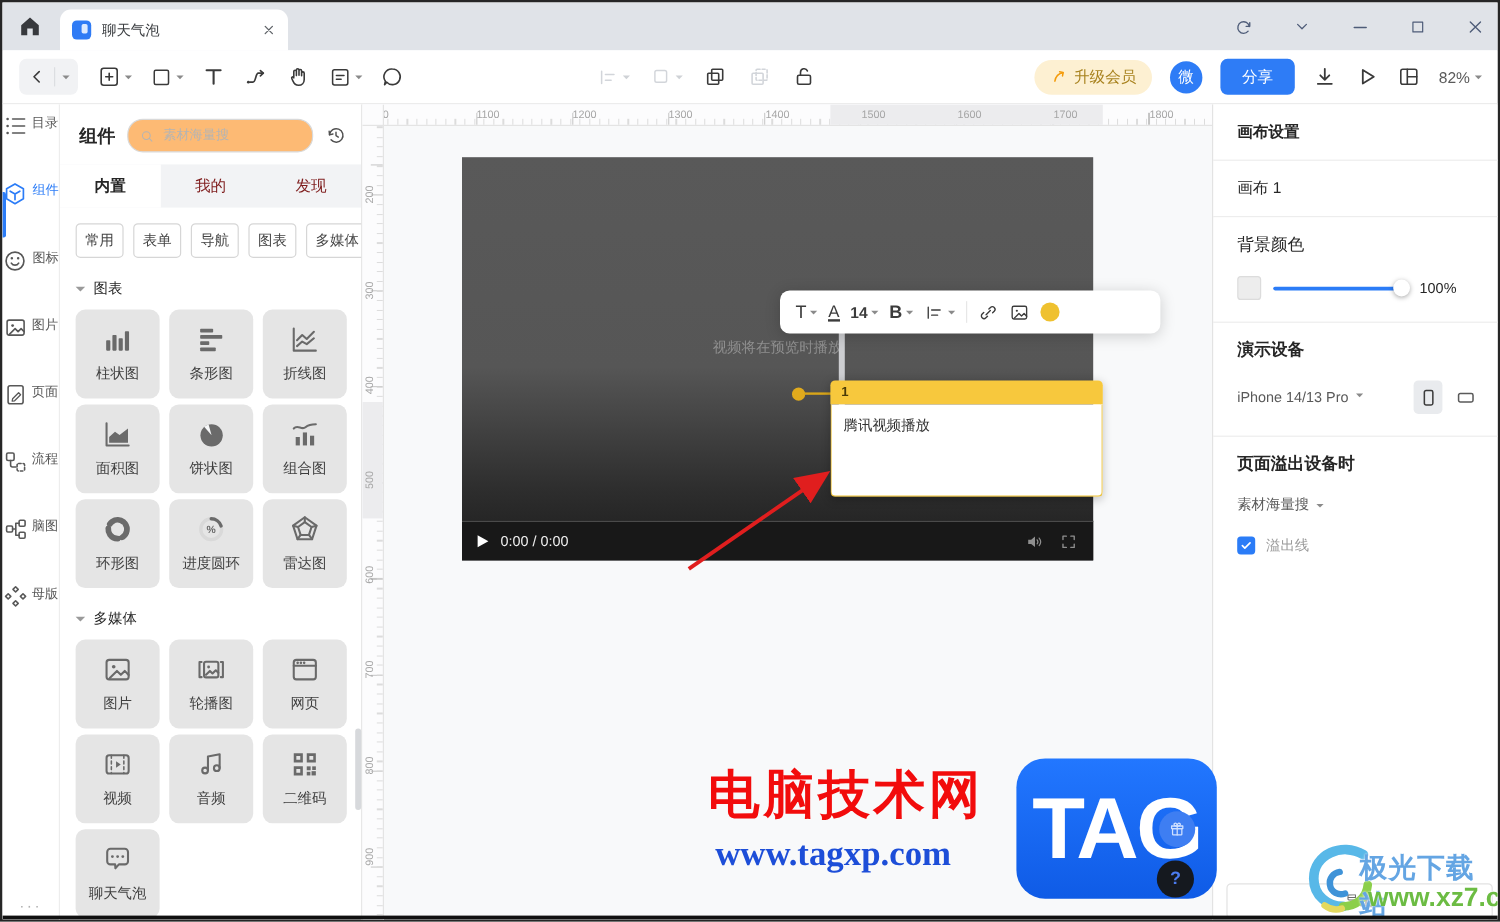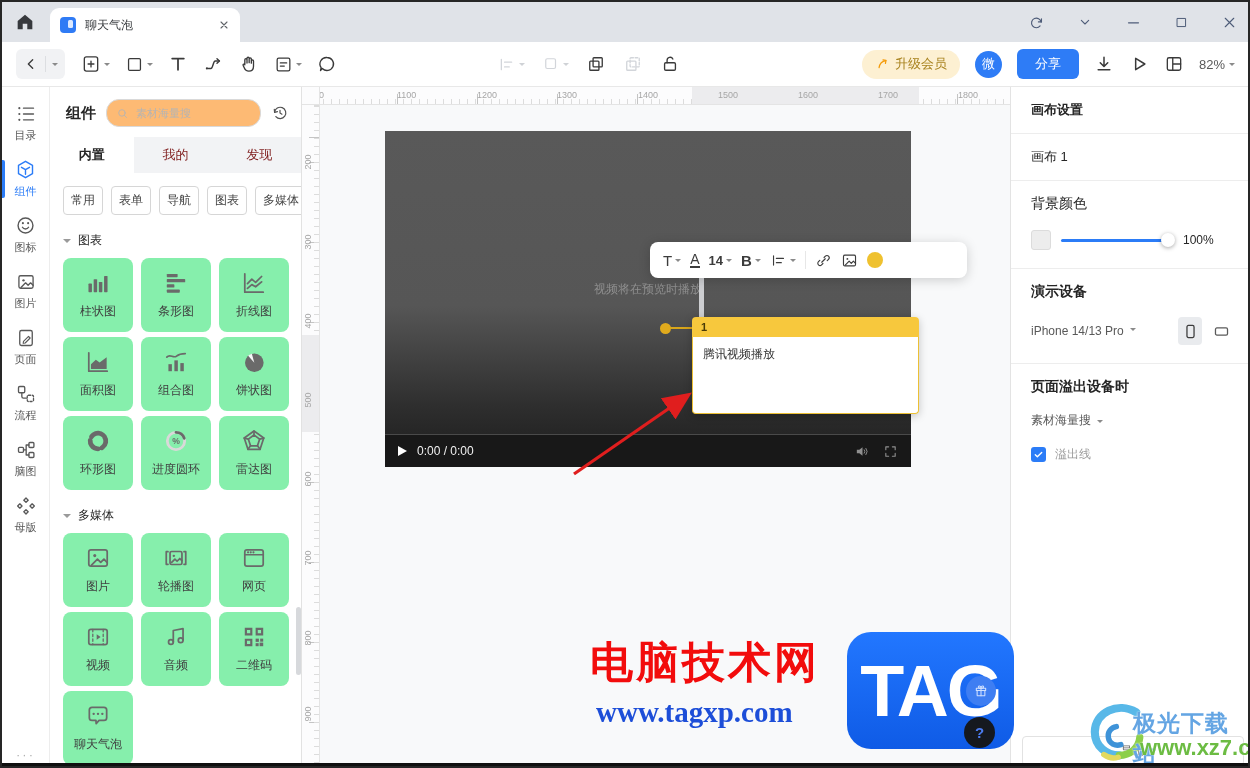--- a/index.html
+++ b/index.html
@@ -27,21 +27,21 @@
   .tmid{display:flex;align-items:center;gap:17px;margin-left:160px;}
   .dis{color:#d2d5da;}
   .tright{margin-left:auto;display:flex;align-items:center;gap:15px;margin-right:13px;}
   .upgrade-pill{display:flex;align-items:center;gap:5px;background:#fdf0d2;border-radius:15px;height:29px;padding:0 13px;color:#a8821e;font-size:13px;}
   .wechat-circle{width:27px;height:27px;border-radius:50%;background:#2e7cf6;color:#fff;font-size:13px;display:flex;align-items:center;justify-content:center;}
   .share-btn{background:#2e7cf6;color:#fff;font-size:13px;border-radius:6px;height:30px;padding:0 18px;display:flex;align-items:center;}
   .zoom-ctl{display:flex;align-items:center;gap:4px;color:#5a5a5a;font-size:13px;}
 
   
   .rail{position:absolute;left:0;top:85px;width:48px;height:683px;background:#fff;border-right:1px solid #ededed;box-sizing:border-box;}
-  .rail-item{width:47px;height:56px;display:flex;flex-direction:column;align-items:center;justify-content:center;gap:4px;color:#585858;font-size:11px;position:relative;}
+  .rail-item{width:47px;height:56px;display:flex;flex-direction:row;align-items:flex-start;justify-content:center;gap:4px;color:#585858;font-size:11px;position:relative;}
   .rail-item:first-child{margin-top:8px;}
   .rail-item.active{color:#2b7cf7;}
   .rail-item.active::before{content:"";position:absolute;left:0;top:9px;bottom:9px;width:3px;background:#2b7cf7;border-radius:0 2px 2px 0;}
   .rail-more{position:absolute;left:0;bottom:8px;width:47px;text-align:center;color:#b0b0b0;font-size:13px;letter-spacing:2px;}
 
   
   .panel{position:absolute;left:48px;top:85px;width:252px;height:683px;background:#fff;border-right:1px solid #e2e2e2;box-sizing:border-box;overflow:hidden;}
   .panel-head{display:flex;align-items:center;padding:12px 12px 8px 16px;gap:10px;}
   .panel-title{font-size:15px;font-weight:bold;color:#262626;}
   .search{flex:1;height:26px;border:1px solid #d9d9d9;border-radius:13px;display:flex;align-items:center;padding:0 9px;gap:5px;color:#b4b4b4;background:#fdba74;}
@@ -49,21 +49,21 @@
   .search input::placeholder{color:#b4b4b4;}
   .history{color:#505050;}
   .ptabs{display:flex;height:36px;background:#f2f3f5;margin-top:2px;}
   .ptab{flex:1;display:flex;align-items:center;justify-content:center;font-size:13px;color:#7f1d1d;}
   .ptab.active{background:#fff;color:#262626;font-weight:bold;}
   .chips{display:flex;gap:8px;padding:13px 10px 0 13px;}
   .chip{border:1px solid #d6d6d6;border-radius:4px;padding:5px 7px;font-size:12px;color:#454545;white-space:nowrap;}
   .section-label{display:flex;align-items:center;gap:7px;font-size:12px;color:#262626;padding:17px 13px 9px;}
   .tri-down{width:0;height:0;border:4px solid transparent;border-top-color:#9a9a9a;margin-top:4px;}
   .grid{display:grid;grid-template-columns:repeat(3,70px);gap:5px 8px;padding-left:13px;}
-  .card{width:70px;height:74px;background:#86efac;border-radius:8px;display:flex;flex-direction:column;align-items:center;justify-content:center;gap:7px;color:#6a6a6a;}
+  .card{width:70px;height:74px;background:#e5e5e5;border-radius:8px;display:flex;flex-direction:column;align-items:center;justify-content:center;gap:7px;color:#6a6a6a;}
   .card-label{font-size:12px;color:#3f3f3f;}
   .panel-sb{position:absolute;left:294px;top:605px;width:5px;height:68px;background:#d7d9dc;border-radius:3px;}
 
   
   .canvas{position:absolute;left:300px;top:85px;width:708px;height:683px;background:#f8f9fa;overflow:hidden;}
   .ruler-top{position:absolute;left:0;top:0;width:708px;height:18px;background:#fcfcfd;border-bottom:1px solid #e4e4e4;box-sizing:border-box;
     background-image:repeating-linear-gradient(90deg,#dcdcdc 0 1px,transparent 1px 8px),repeating-linear-gradient(90deg,#c4c4c4 0 1px,transparent 1px 80px);
     background-size:100% 5px,100% 10px;background-position:5px 100%,15px 100%;background-repeat:repeat-x;}
   .ruler-left{position:absolute;left:0;top:18px;width:18px;height:665px;background:#fcfcfd;border-right:1px solid #e4e4e4;box-sizing:border-box;
     background-image:repeating-linear-gradient(180deg,#dcdcdc 0 1px,transparent 1px 8px),repeating-linear-gradient(180deg,#c4c4c4 0 1px,transparent 1px 80px);
@@ -427,35 +427,35 @@
       </div>
       <div class="card">
         <svg class="ic" width="26" height="26" viewBox="0 0 24 24">
             <path d="M3.5 3.5v17h17"></path>
             <path d="M5.5 18.5v-4.5l4.5-4 3.5 2.5 6.5-5v11z" fill="currentColor" stroke="none"></path>
           </svg>
         <span class="card-label">面积图</span>
       </div>
       <div class="card">
         <svg class="ic" width="26" height="26" viewBox="0 0 24 24">
+            <circle cx="12.3" cy="12.7" r="8.6" fill="currentColor" stroke="none"></circle>
+            <path d="M12.3 12.7L6.6 6.2A8.6 8.6 0 0 1 10 4.3z" fill="#f6f7f8" stroke="none"></path>
+          </svg>
+        <span class="card-label">饼状图</span>
+      </div>
+      <div class="card">
+        <svg class="ic" width="26" height="26" viewBox="0 0 24 24">
             <path d="M3.5 7.5c3-3.5 6 1.5 9-1 2.3-1.9 4.5-2.3 8-2.3"></path>
             <g fill="currentColor" stroke="none">
               <rect x="5" y="14" width="3.2" height="6.5"></rect>
               <rect x="10.5" y="10.5" width="3.2" height="10"></rect>
               <rect x="16" y="13" width="3.2" height="7.5"></rect>
             </g>
           </svg>
         <span class="card-label">组合图</span>
-      </div>
-      <div class="card">
-        <svg class="ic" width="26" height="26" viewBox="0 0 24 24">
-            <circle cx="12.3" cy="12.7" r="8.6" fill="currentColor" stroke="none"></circle>
-            <path d="M12.3 12.7L6.6 6.2A8.6 8.6 0 0 1 10 4.3z" fill="#f6f7f8" stroke="none"></path>
-          </svg>
-        <span class="card-label">饼状图</span>
       </div>
       <div class="card">
         <svg class="ic" width="26" height="26" viewBox="0 0 24 24">
             <circle cx="12" cy="12" r="7.2" stroke-width="4.4" stroke-dasharray="12 3.5" transform="rotate(-35 12 12)"></circle>
           </svg>
         <span class="card-label">环形图</span>
       </div>
       <div class="card">
         <svg class="ic" width="26" height="26" viewBox="0 0 24 24">
             <circle cx="12" cy="12" r="8" stroke="#d9d9d9" stroke-width="2.6"></circle>

